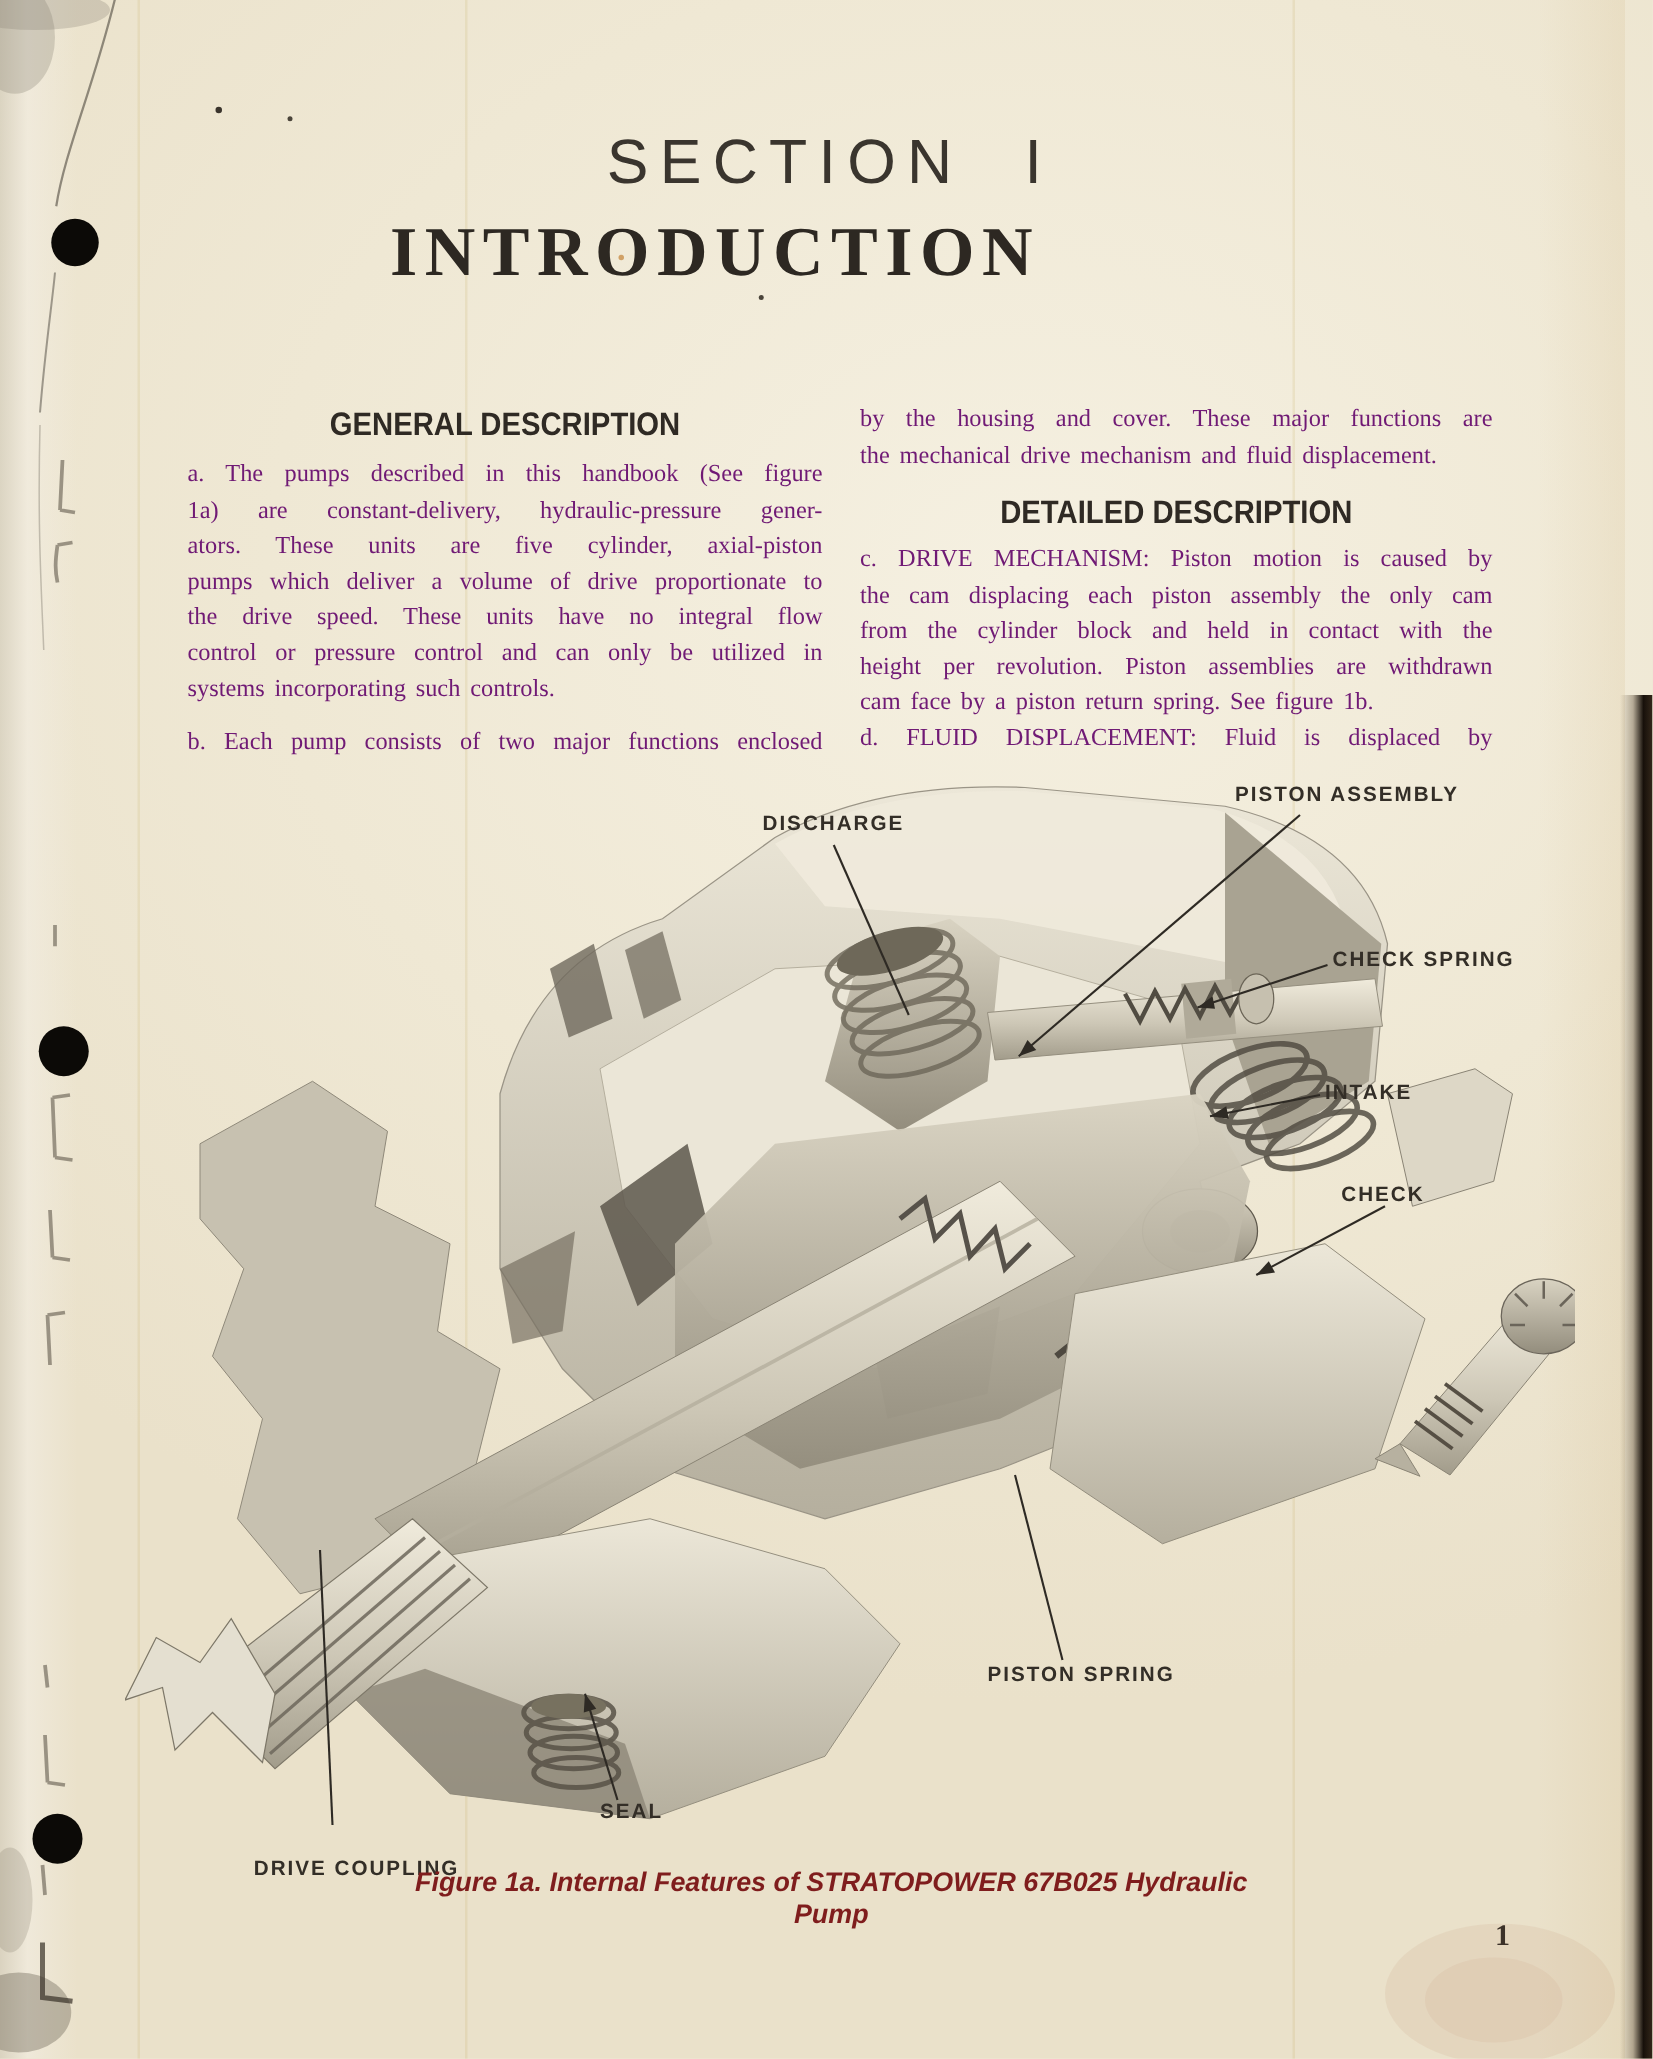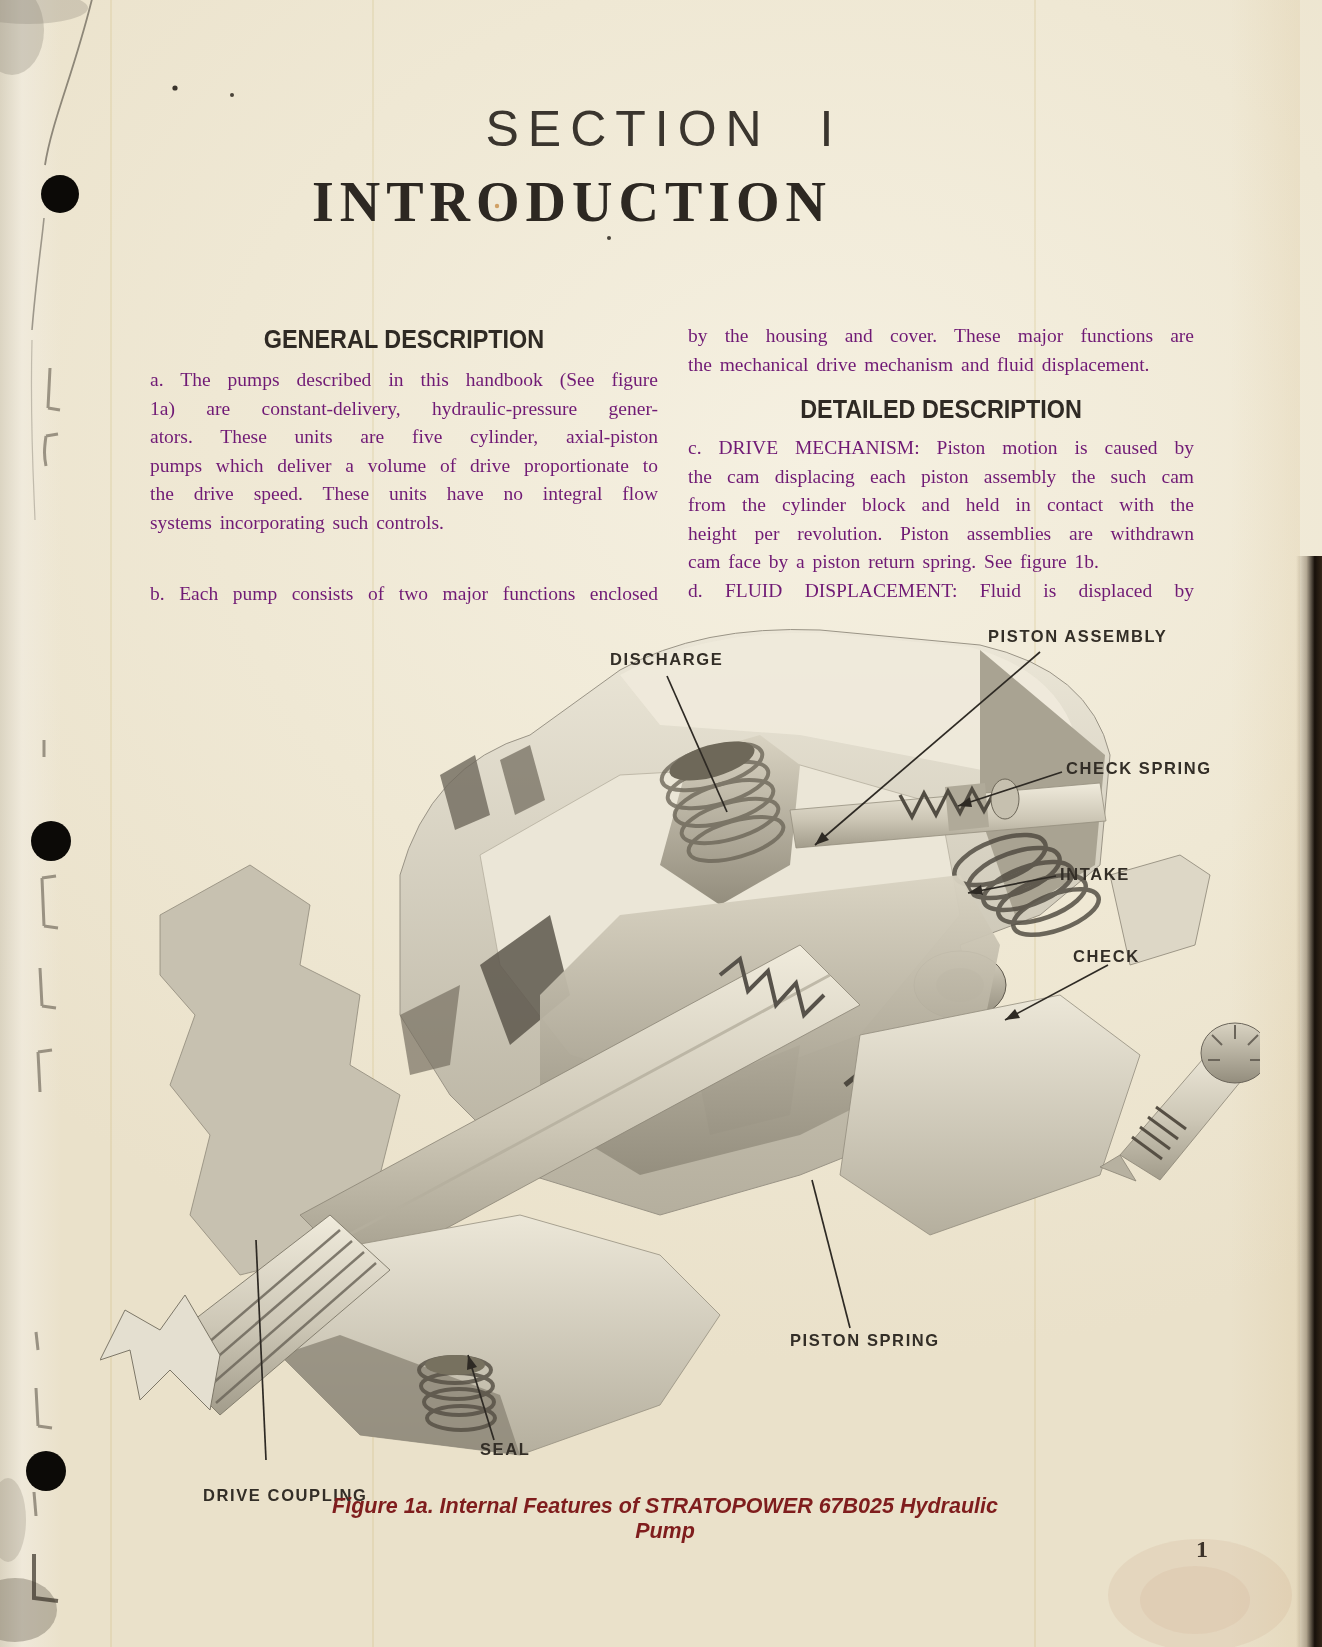--- a/index.html
+++ b/index.html
@@ -73,34 +73,35 @@
 <div class="section-title">SECTION I</div>
 <div class="page-title">INTRODUCTION</div>
 
 <div class="col-heading" style="left:150px;top:324px;width:508px;">GENERAL DESCRIPTION</div>
 <div class="tblock" style="left:150px;top:366px;width:508px;">
   <div class="bodyline">a.  The pumps described in this handbook (See figure</div>
   <div class="bodyline">1a)  are  constant-delivery,  hydraulic-pressure  gener-</div>
   <div class="bodyline">ators.    These  units  are  five  cylinder,  axial-piston</div>
   <div class="bodyline">pumps which deliver a volume of drive proportionate to</div>
   <div class="bodyline">the  drive  speed.    These  units  have  no  integral  flow</div>
+  <div class="bodyline">control or pressure control and can only be utilized in</div>
   <div class="bodyline lastline">systems incorporating such controls.</div>
 </div>
 <div class="tblock" style="left:150px;top:580px;width:508px;">
   <div class="bodyline">b.  Each pump consists of two major functions enclosed</div>
 </div>
 
 <div class="tblock" style="left:688px;top:322px;width:506px;">
   <div class="bodyline">by  the  housing  and  cover.    These  major  functions  are</div>
   <div class="bodyline lastline">the mechanical drive mechanism and fluid displacement.</div>
 </div>
 <div class="col-heading" style="left:688px;top:394px;width:506px;">DETAILED DESCRIPTION</div>
 <div class="tblock" style="left:688px;top:434px;width:506px;">
   <div class="bodyline">c.  DRIVE  MECHANISM:  Piston  motion  is  caused  by</div>
-  <div class="bodyline">the  cam  displacing  each  piston  assembly  the  such  cam</div>
+  <div class="bodyline">the  cam  displacing  each  piston  assembly  the  only  cam</div>
   <div class="bodyline">from  the  cylinder  block  and  held  in  contact  with  the</div>
   <div class="bodyline">height per revolution.  Piston assemblies are withdrawn</div>
   <div class="bodyline lastline">cam face by a piston return spring.  See figure 1b.</div>
 </div>
 <div class="tblock" style="left:688px;top:577px;width:506px;">
   <div class="bodyline">d.  FLUID  DISPLACEMENT:  Fluid  is  displaced  by</div>
 </div>
 
 <svg style="left:100px;top:615px;" width="1160" height="885" viewBox="0 0 1160 885">
   <defs>

